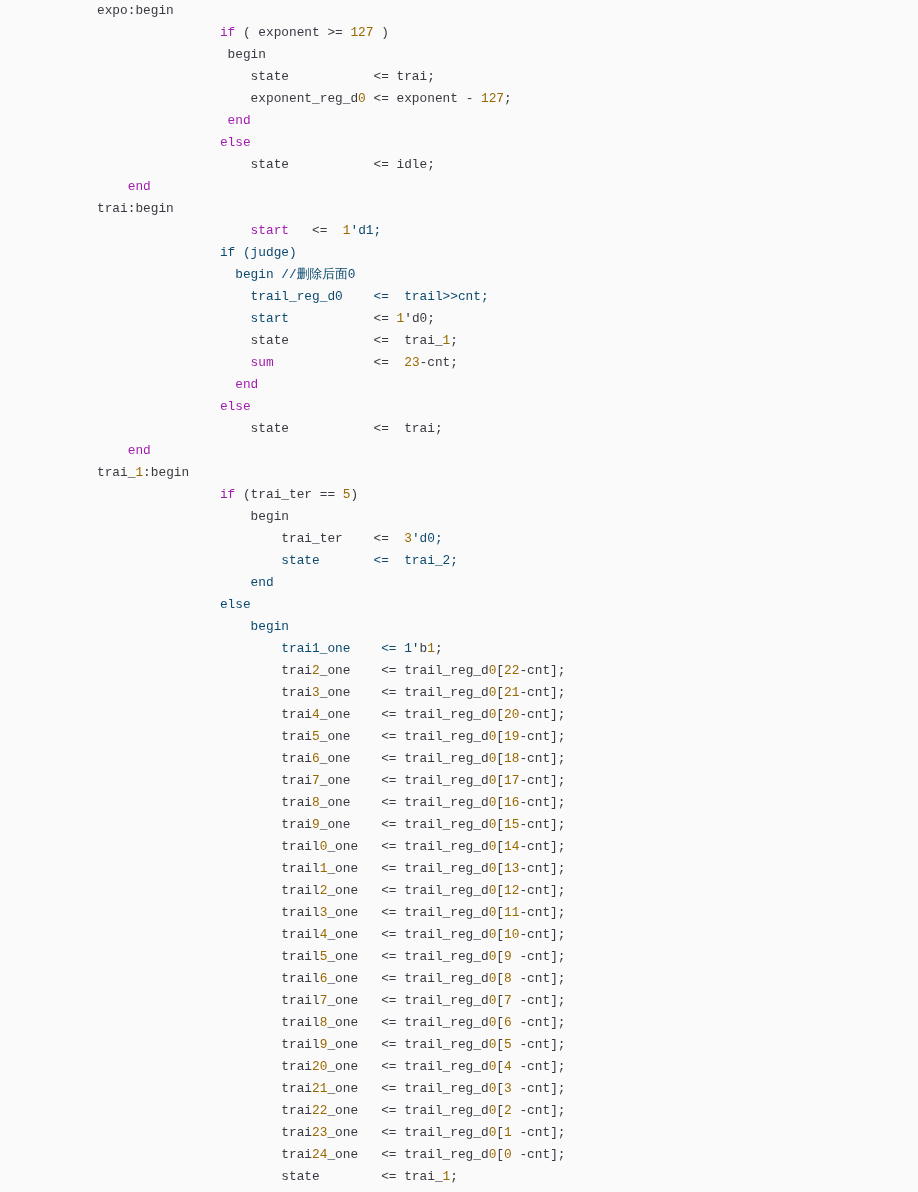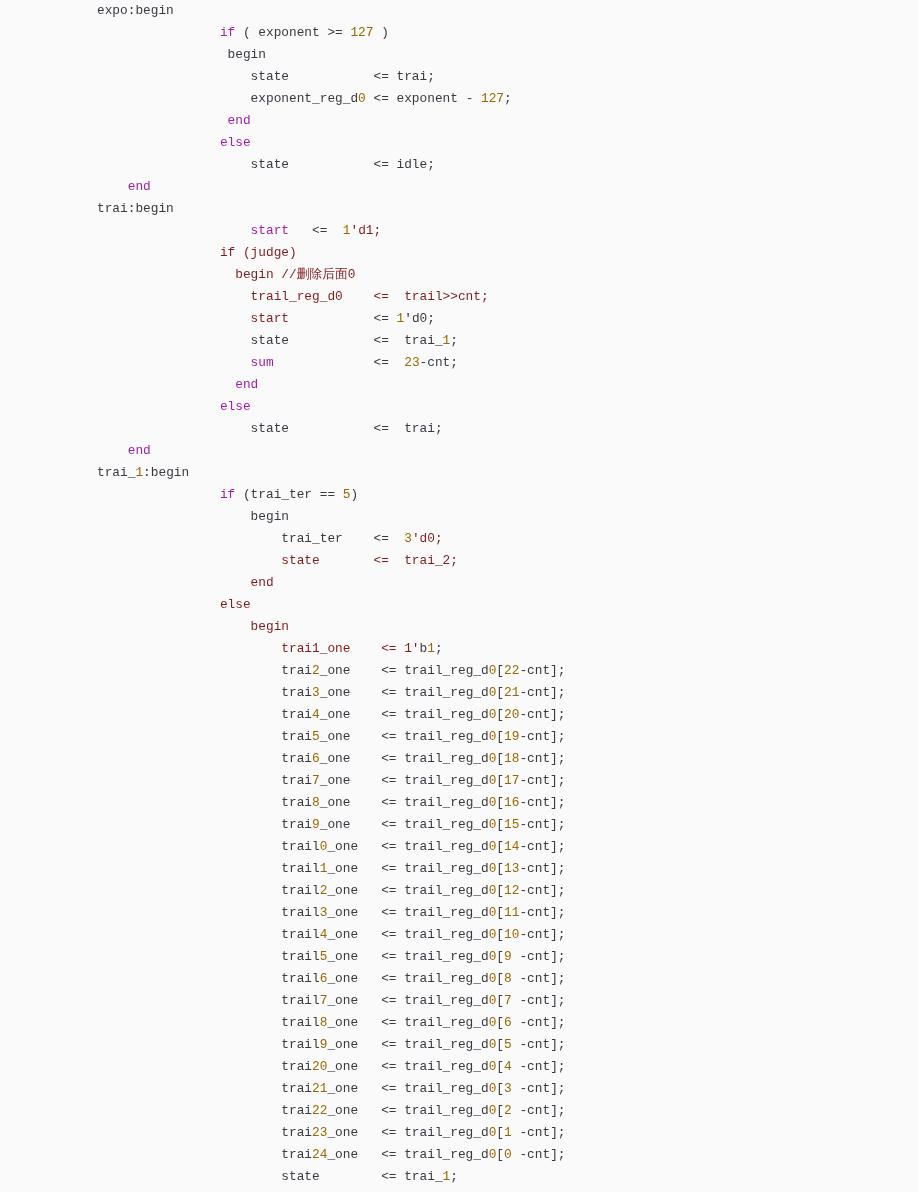--- a/index.html
+++ b/index.html
@@ -9,21 +9,21 @@
     background: #fafafa; overflow: hidden; padding-left: 17px;
   }
   .code {
     position: absolute; left: 97px; top: 0;
     font-family: "Liberation Mono", "DejaVu Sans Mono", monospace;
     font-size: 12.8px; line-height: 22px; color: #383a42;
     white-space: pre; margin: 0;
   }
   .line { display: block; height: 22px; }
   .kw { color: #a21caf; }
-  .str { color: #7f1d1d; }
+  .str { color: #0c4a6e; }
   .num { color: #986801; }
   .pl { color: #383a42; }
 </style>
 </head>
 <body>
 
 <div class="code-block">
   <pre class="code" id="code-listing"><span class="line"><span class="pl">expo:begin</span></span><span class="line"><span class="pl">                </span><span class="kw">if</span><span class="pl"> ( exponent &gt;= </span><span class="num">127</span><span class="pl"> )</span></span><span class="line"><span class="pl">                 begin</span></span><span class="line"><span class="pl">                    state           &lt;= trai;</span></span><span class="line"><span class="pl">                    exponent_reg_d</span><span class="num">0</span><span class="pl"> &lt;= exponent - </span><span class="num">127</span><span class="pl">;</span></span><span class="line"><span class="pl">                 </span><span class="kw">end</span></span><span class="line"><span class="pl">                </span><span class="kw">else</span></span><span class="line"><span class="pl">                    state           &lt;= idle;</span></span><span class="line"><span class="pl">    </span><span class="kw">end</span></span><span class="line"><span class="pl">trai:begin</span></span><span class="line"><span class="pl">                    </span><span class="kw">start</span><span class="pl">   &lt;=  </span><span class="num">1</span><span class="str">'d1;</span></span><span class="line"><span class="pl">                </span><span class="str">if (judge)</span></span><span class="line"><span class="pl">                  </span><span class="str">begin //删除后面0</span></span><span class="line"><span class="pl">                    </span><span class="str">trail_reg_d0    &lt;=  trail&gt;&gt;cnt;</span></span><span class="line"><span class="pl">                    </span><span class="str">start           </span><span class="pl">&lt;= </span><span class="num">1</span><span class="pl">'d0;</span></span><span class="line"><span class="pl">                    state           &lt;=  trai_</span><span class="num">1</span><span class="pl">;</span></span><span class="line"><span class="pl">                    </span><span class="kw">sum</span><span class="pl">             &lt;=  </span><span class="num">23</span><span class="pl">-cnt;</span></span><span class="line"><span class="pl">                  </span><span class="kw">end</span></span><span class="line"><span class="pl">                </span><span class="kw">else</span></span><span class="line"><span class="pl">                    state           &lt;=  trai;</span></span><span class="line"><span class="pl">    </span><span class="kw">end</span></span><span class="line"><span class="pl">trai_</span><span class="num">1</span><span class="pl">:begin</span></span><span class="line"><span class="pl">                </span><span class="kw">if</span><span class="pl"> (trai_ter == </span><span class="num">5</span><span class="pl">)</span></span><span class="line"><span class="pl">                    begin</span></span><span class="line"><span class="pl">                        trai_ter    &lt;=  </span><span class="num">3</span><span class="str">'d0;</span></span><span class="line"><span class="pl">                        </span><span class="str">state       &lt;=  trai_2;</span></span><span class="line"><span class="pl">                    </span><span class="str">end</span></span><span class="line"><span class="pl">                </span><span class="str">else</span></span><span class="line"><span class="pl">                    </span><span class="str">begin</span></span><span class="line"><span class="pl">                        </span><span class="str">trai1_one    &lt;= 1'</span><span class="pl">b</span><span class="num">1</span><span class="pl">;</span></span><span class="line"><span class="pl">                        trai</span><span class="num">2</span><span class="pl">_one    &lt;= trail_reg_d</span><span class="num">0</span><span class="pl">[</span><span class="num">22</span><span class="pl">-cnt];</span></span><span class="line"><span class="pl">                        trai</span><span class="num">3</span><span class="pl">_one    &lt;= trail_reg_d</span><span class="num">0</span><span class="pl">[</span><span class="num">21</span><span class="pl">-cnt];</span></span><span class="line"><span class="pl">                        trai</span><span class="num">4</span><span class="pl">_one    &lt;= trail_reg_d</span><span class="num">0</span><span class="pl">[</span><span class="num">20</span><span class="pl">-cnt];</span></span><span class="line"><span class="pl">                        trai</span><span class="num">5</span><span class="pl">_one    &lt;= trail_reg_d</span><span class="num">0</span><span class="pl">[</span><span class="num">19</span><span class="pl">-cnt];</span></span><span class="line"><span class="pl">                        trai</span><span class="num">6</span><span class="pl">_one    &lt;= trail_reg_d</span><span class="num">0</span><span class="pl">[</span><span class="num">18</span><span class="pl">-cnt];</span></span><span class="line"><span class="pl">                        trai</span><span class="num">7</span><span class="pl">_one    &lt;= trail_reg_d</span><span class="num">0</span><span class="pl">[</span><span class="num">17</span><span class="pl">-cnt];</span></span><span class="line"><span class="pl">                        trai</span><span class="num">8</span><span class="pl">_one    &lt;= trail_reg_d</span><span class="num">0</span><span class="pl">[</span><span class="num">16</span><span class="pl">-cnt];</span></span><span class="line"><span class="pl">                        trai</span><span class="num">9</span><span class="pl">_one    &lt;= trail_reg_d</span><span class="num">0</span><span class="pl">[</span><span class="num">15</span><span class="pl">-cnt];</span></span><span class="line"><span class="pl">                        trail</span><span class="num">0</span><span class="pl">_one   &lt;= trail_reg_d</span><span class="num">0</span><span class="pl">[</span><span class="num">14</span><span class="pl">-cnt];</span></span><span class="line"><span class="pl">                        trail</span><span class="num">1</span><span class="pl">_one   &lt;= trail_reg_d</span><span class="num">0</span><span class="pl">[</span><span class="num">13</span><span class="pl">-cnt];</span></span><span class="line"><span class="pl">                        trail</span><span class="num">2</span><span class="pl">_one   &lt;= trail_reg_d</span><span class="num">0</span><span class="pl">[</span><span class="num">12</span><span class="pl">-cnt];</span></span><span class="line"><span class="pl">                        trail</span><span class="num">3</span><span class="pl">_one   &lt;= trail_reg_d</span><span class="num">0</span><span class="pl">[</span><span class="num">11</span><span class="pl">-cnt];</span></span><span class="line"><span class="pl">                        trail</span><span class="num">4</span><span class="pl">_one   &lt;= trail_reg_d</span><span class="num">0</span><span class="pl">[</span><span class="num">10</span><span class="pl">-cnt];</span></span><span class="line"><span class="pl">                        trail</span><span class="num">5</span><span class="pl">_one   &lt;= trail_reg_d</span><span class="num">0</span><span class="pl">[</span><span class="num">9</span><span class="pl"> -cnt];</span></span><span class="line"><span class="pl">                        trail</span><span class="num">6</span><span class="pl">_one   &lt;= trail_reg_d</span><span class="num">0</span><span class="pl">[</span><span class="num">8</span><span class="pl"> -cnt];</span></span><span class="line"><span class="pl">                        trail</span><span class="num">7</span><span class="pl">_one   &lt;= trail_reg_d</span><span class="num">0</span><span class="pl">[</span><span class="num">7</span><span class="pl"> -cnt];</span></span><span class="line"><span class="pl">                        trail</span><span class="num">8</span><span class="pl">_one   &lt;= trail_reg_d</span><span class="num">0</span><span class="pl">[</span><span class="num">6</span><span class="pl"> -cnt];</span></span><span class="line"><span class="pl">                        trail</span><span class="num">9</span><span class="pl">_one   &lt;= trail_reg_d</span><span class="num">0</span><span class="pl">[</span><span class="num">5</span><span class="pl"> -cnt];</span></span><span class="line"><span class="pl">                        trai</span><span class="num">20</span><span class="pl">_one   &lt;= trail_reg_d</span><span class="num">0</span><span class="pl">[</span><span class="num">4</span><span class="pl"> -cnt];</span></span><span class="line"><span class="pl">                        trai</span><span class="num">21</span><span class="pl">_one   &lt;= trail_reg_d</span><span class="num">0</span><span class="pl">[</span><span class="num">3</span><span class="pl"> -cnt];</span></span><span class="line"><span class="pl">                        trai</span><span class="num">22</span><span class="pl">_one   &lt;= trail_reg_d</span><span class="num">0</span><span class="pl">[</span><span class="num">2</span><span class="pl"> -cnt];</span></span><span class="line"><span class="pl">                        trai</span><span class="num">23</span><span class="pl">_one   &lt;= trail_reg_d</span><span class="num">0</span><span class="pl">[</span><span class="num">1</span><span class="pl"> -cnt];</span></span><span class="line"><span class="pl">                        trai</span><span class="num">24</span><span class="pl">_one   &lt;= trail_reg_d</span><span class="num">0</span><span class="pl">[</span><span class="num">0</span><span class="pl"> -cnt];</span></span><span class="line"><span class="pl">                        state        &lt;= trai_</span><span class="num">1</span><span class="pl">;</span></span></pre>
 </div>
 

